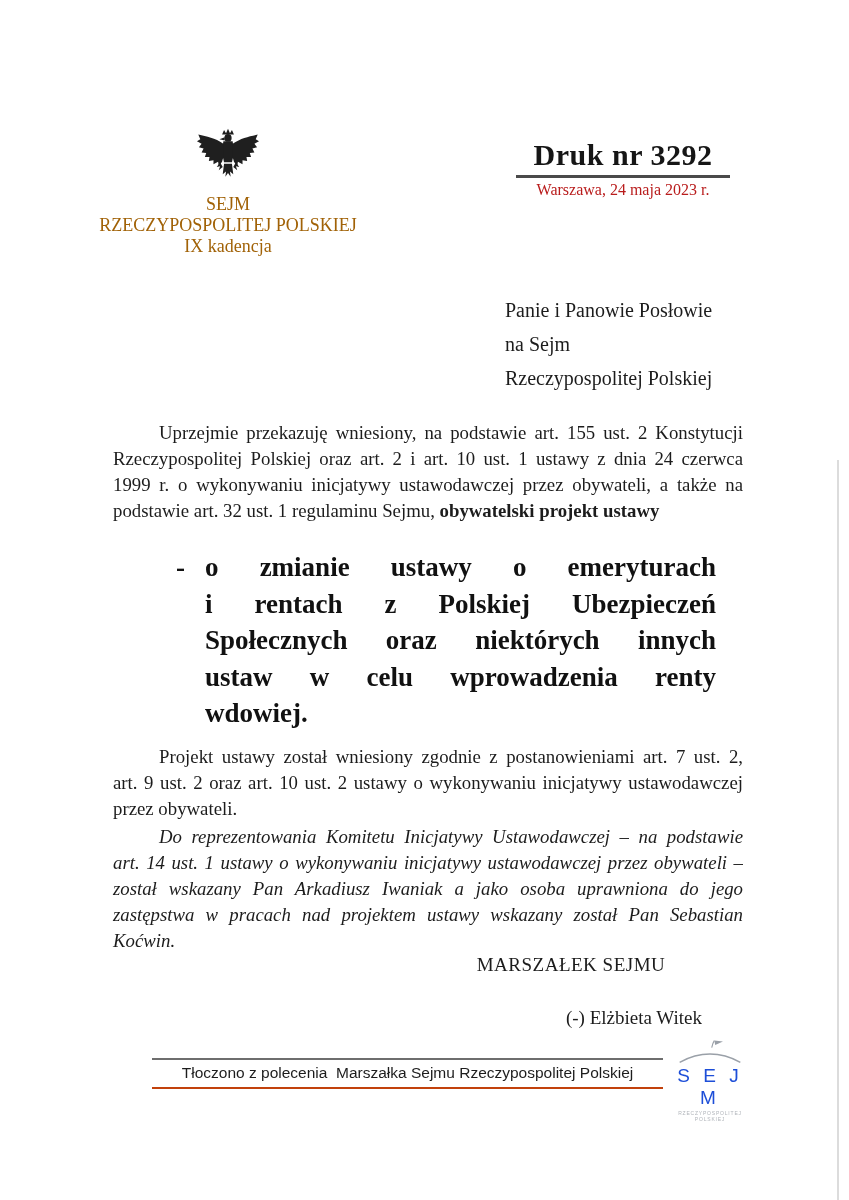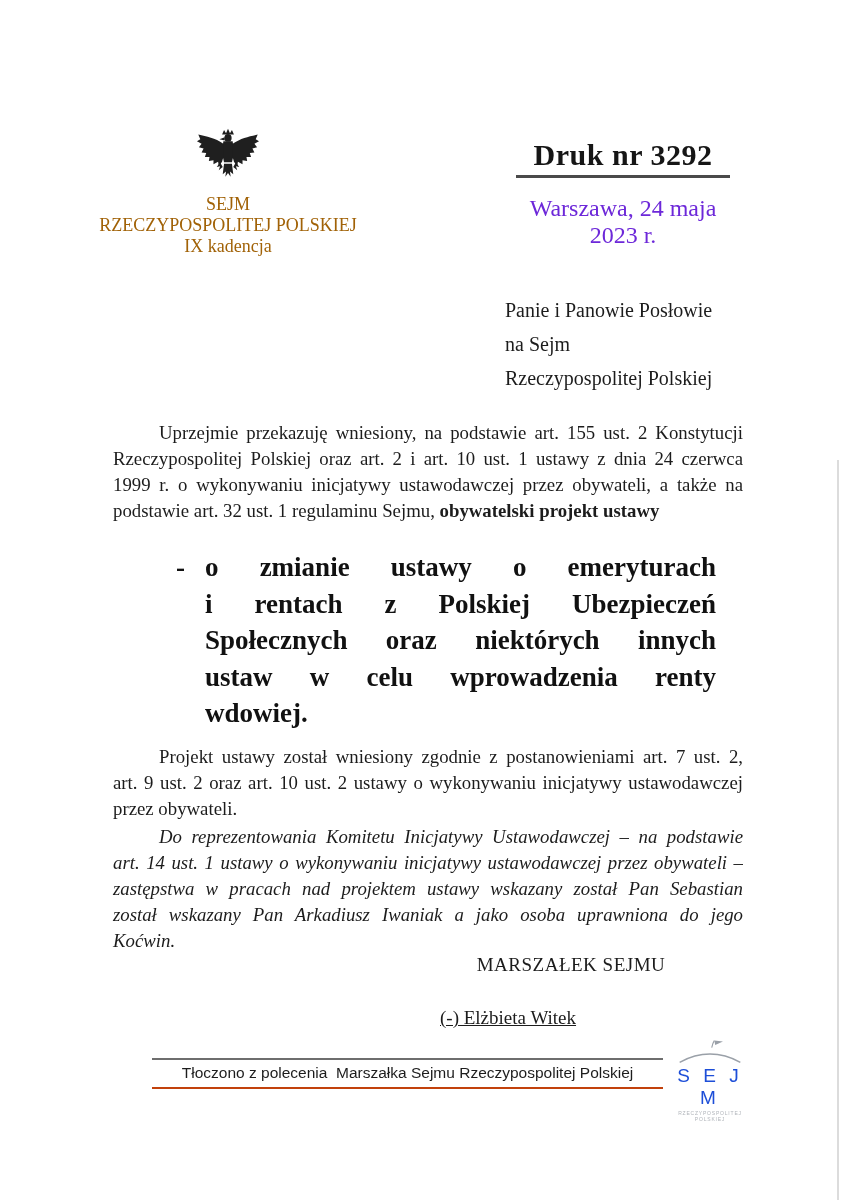--- a/index.html
+++ b/index.html
@@ -13,21 +13,21 @@
   }
   
   .emblem{position:absolute;left:195px;top:125px;width:66px;height:72px;}
   .inst{
     position:absolute;left:58px;top:194px;width:340px;
     text-align:center;font-size:18px;line-height:21px;color:#a16207;
   }
   .druk{position:absolute;left:516px;top:138px;width:214px;text-align:center;}
   .druk-no{font-size:30px;font-weight:bold;letter-spacing:.5px;color:#161616;}
   .druk-rule{height:3px;background:#4a4a4a;margin-top:3px;}
-  .druk-date{font-size:24px;margin-top:17px;color:#6d28d9;}
+  .druk-date{font-size:16px;margin-top:3px;color:#b91c1c;}
   
   .recipient{position:absolute;left:505px;top:293px;font-size:20px;line-height:34px;}
   
   .para{position:absolute;left:113px;width:630px;font-size:18.8px;line-height:26px;}
   .p1{top:420px;}
   .p2{top:744px;}
   .p3{top:824px;font-style:italic;}
   .jline{text-align:justify;text-align-last:justify;}
   .indent{text-indent:46px;}
   .lastline{text-align:left;}
@@ -36,21 +36,21 @@
   .title{position:absolute;left:176px;top:549px;width:540px;
          font-weight:bold;font-size:27px;line-height:36.5px;color:#111;}
   .tdash{position:absolute;left:0;top:0;}
   .tlines{margin-left:29px;}
   .tlines .jline{text-align:justify;text-align-last:justify;}
   .tlines .lastline{text-align:left;}
   
   .sig-role{position:absolute;left:440px;top:954px;width:262px;
             text-align:center;font-size:19px;letter-spacing:.5px;}
   .sig-name{position:absolute;left:440px;top:1007px;width:262px;
-            text-align:left;font-size:19px;text-decoration:underline;}
+            text-align:right;font-size:19px;}
   
   .footer-strip{
     position:absolute;left:152px;top:1058px;width:511px;
     border-top:2px solid #6e6e6e;border-bottom:2px solid #c2410c;
     padding:4px 0 5px 0;text-align:center;
     font-family:"Liberation Sans", sans-serif;font-size:15.5px;color:#1d1d1d;
   }
   .footer-strip span{white-space:pre;}
   .sejm-logo{position:absolute;left:668px;top:1038px;width:84px;text-align:center;
              font-family:"Liberation Sans", sans-serif;}
@@ -118,22 +118,22 @@
 
   <div class="para p2">
     <div class="jline indent">Projekt ustawy został wniesiony zgodnie z postanowieniami art. 7 ust. 2,</div>
     <div class="jline">art. 9 ust. 2 oraz art. 10 ust. 2 ustawy o wykonywaniu inicjatywy ustawodawczej</div>
     <div class="lastline">przez obywateli.</div>
   </div>
 
   <div class="para p3">
     <div class="jline indent">Do reprezentowania Komitetu Inicjatywy Ustawodawczej – na podstawie</div>
     <div class="jline">art. 14 ust. 1 ustawy o wykonywaniu inicjatywy ustawodawczej przez obywateli –</div>
+    <div class="jline">został wskazany Pan Arkadiusz Iwaniak a jako osoba uprawniona do jego</div>
     <div class="jline">zastępstwa w pracach nad projektem ustawy wskazany został Pan Sebastian</div>
-    <div class="jline">został wskazany Pan Arkadiusz Iwaniak a jako osoba uprawniona do jego</div>
     <div class="lastline">Koćwin.</div>
   </div>
 
   <div class="sig-role">MARSZAŁEK SEJMU</div>
   <div class="sig-name">(-) Elżbieta Witek</div>
 
   <div class="footer-strip">
     <span>Tłoczono z polecenia  Marszałka Sejmu Rzeczypospolitej Polskiej</span>
   </div>
 

